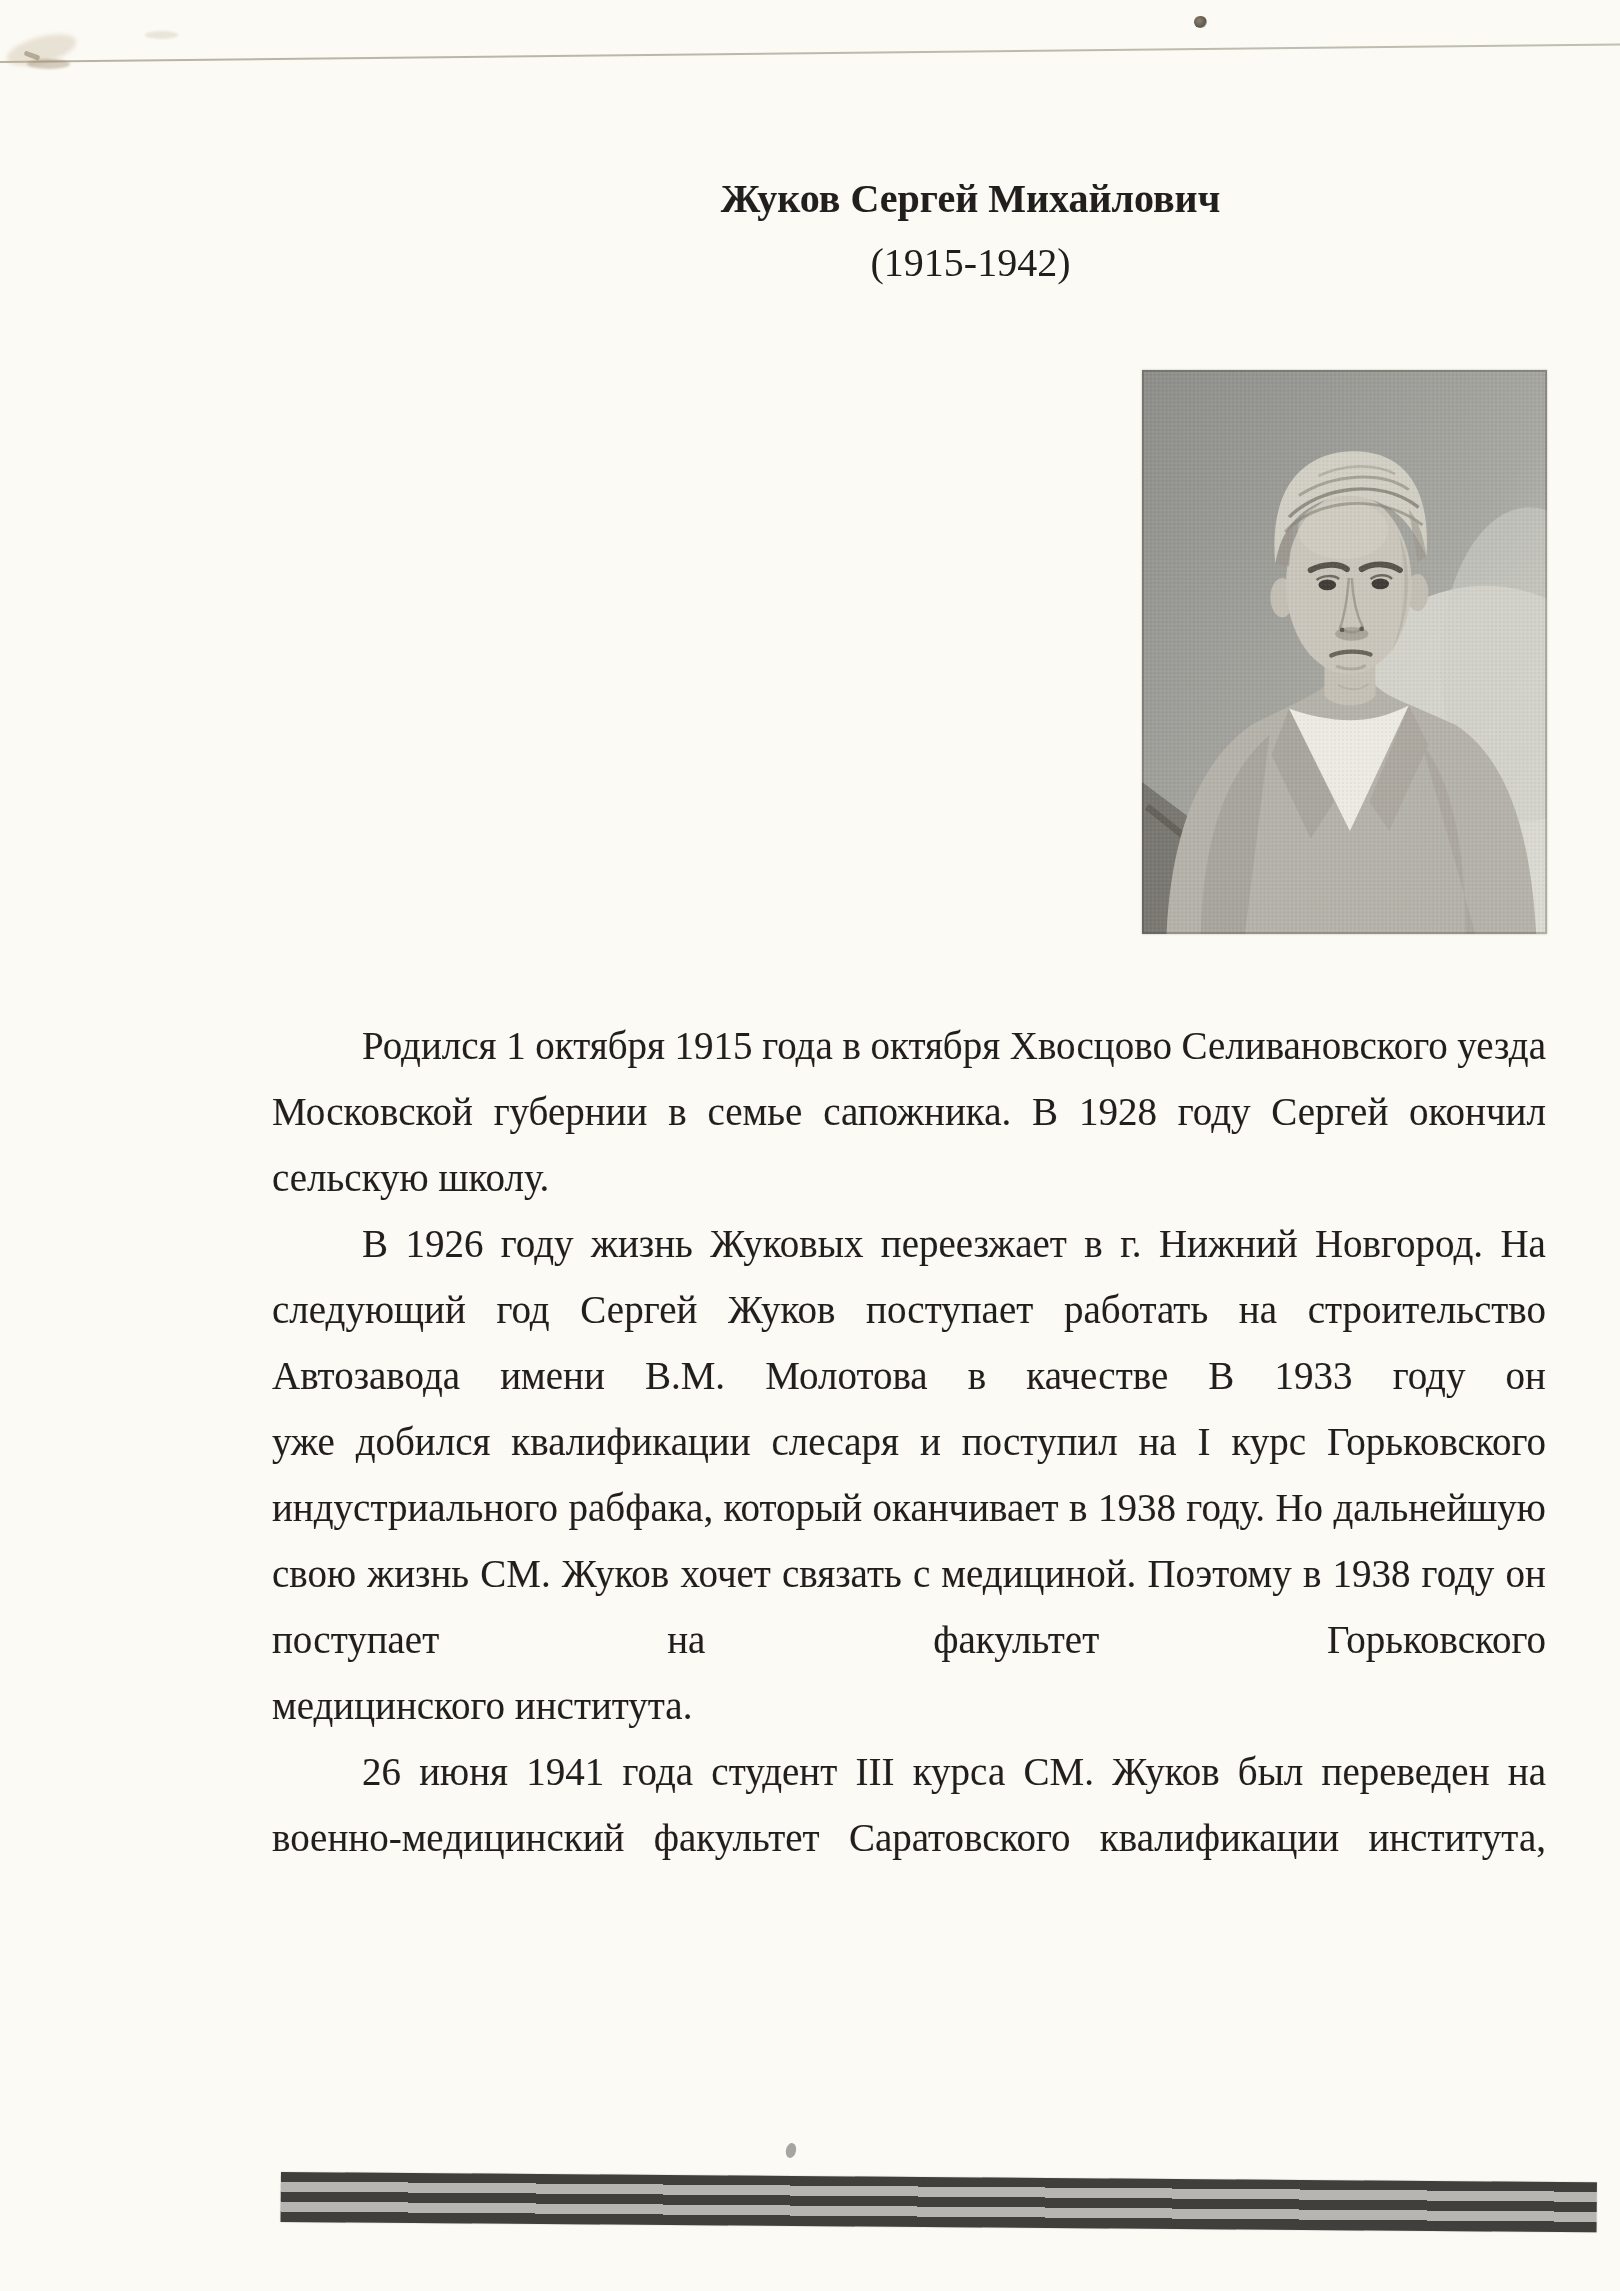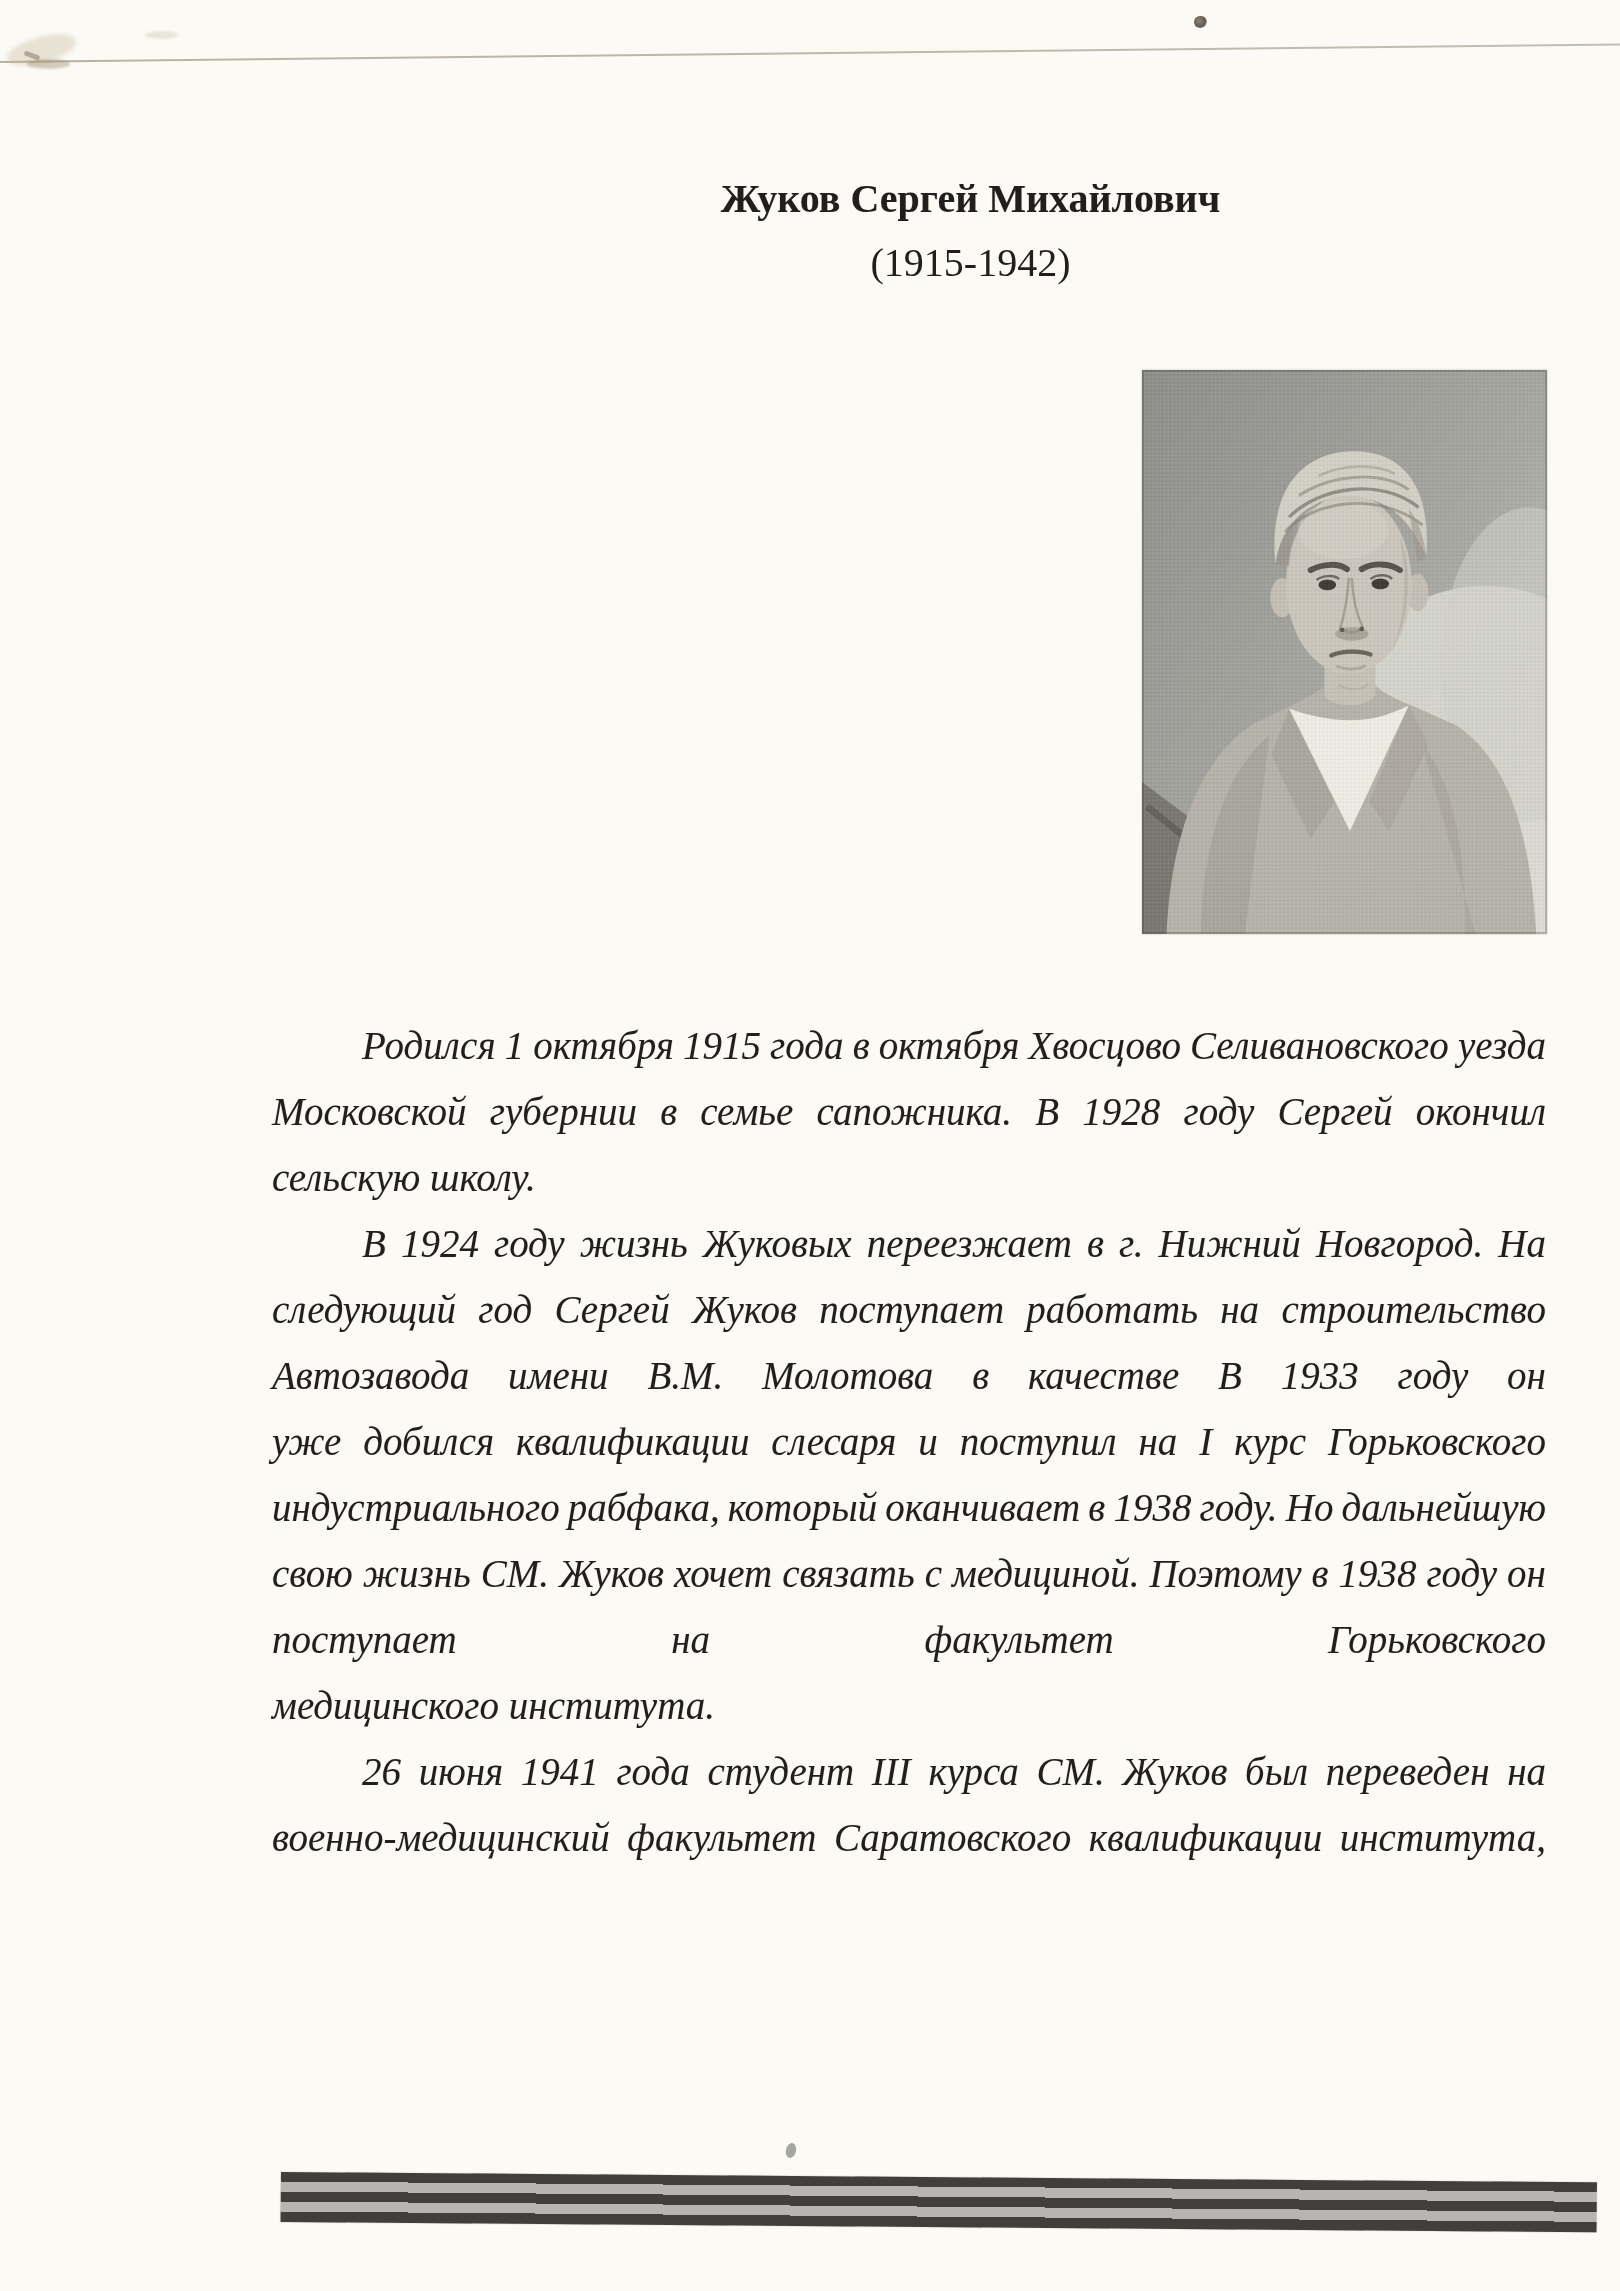--- a/index.html
+++ b/index.html
@@ -47,21 +47,21 @@
   .photo svg{display:block;width:100%;height:100%;}
 
   
   .textblock{
     position:absolute;left:272px;top:1013px;width:1274px;
     font-size:39px;color:#211f1d;
     text-shadow:0.5px 0 0 rgba(120,40,20,.10), -0.5px 0 0 rgba(20,40,120,.10);
   }
   .line{
     display:flex;justify-content:space-between;align-items:baseline;
-    height:66px;line-height:66px;white-space:nowrap;overflow:visible;font-style:italic;
+    height:66px;line-height:66px;white-space:nowrap;overflow:visible;
   }
   .line.first{padding-left:90px;}
   .line.plast{display:block;white-space:normal;}
 
   
   .ribbon{
     position:absolute;left:281px;top:2172px;width:1316px;height:50px;
     transform:rotate(0.45deg);transform-origin:left top;
     background:linear-gradient(to bottom,
       #403f3c 0%, #403f3c 19%,
@@ -181,21 +181,21 @@
         <span>сапожника.</span>
         <span>В</span>
         <span>1928</span>
         <span>году</span>
         <span>Сергей</span>
         <span>окончил</span>
       </div>
       <div class="line plast">сельскую школу.</div>
       <div class="line first">
         <span>В</span>
-        <span>1924</span>
+        <span>1926</span>
         <span>году</span>
         <span>жизнь</span>
         <span>Жуковых</span>
         <span>переезжает</span>
         <span>в</span>
         <span>г.</span>
         <span>Нижний</span>
         <span>Новгород.</span>
         <span>На</span>
       </div>

